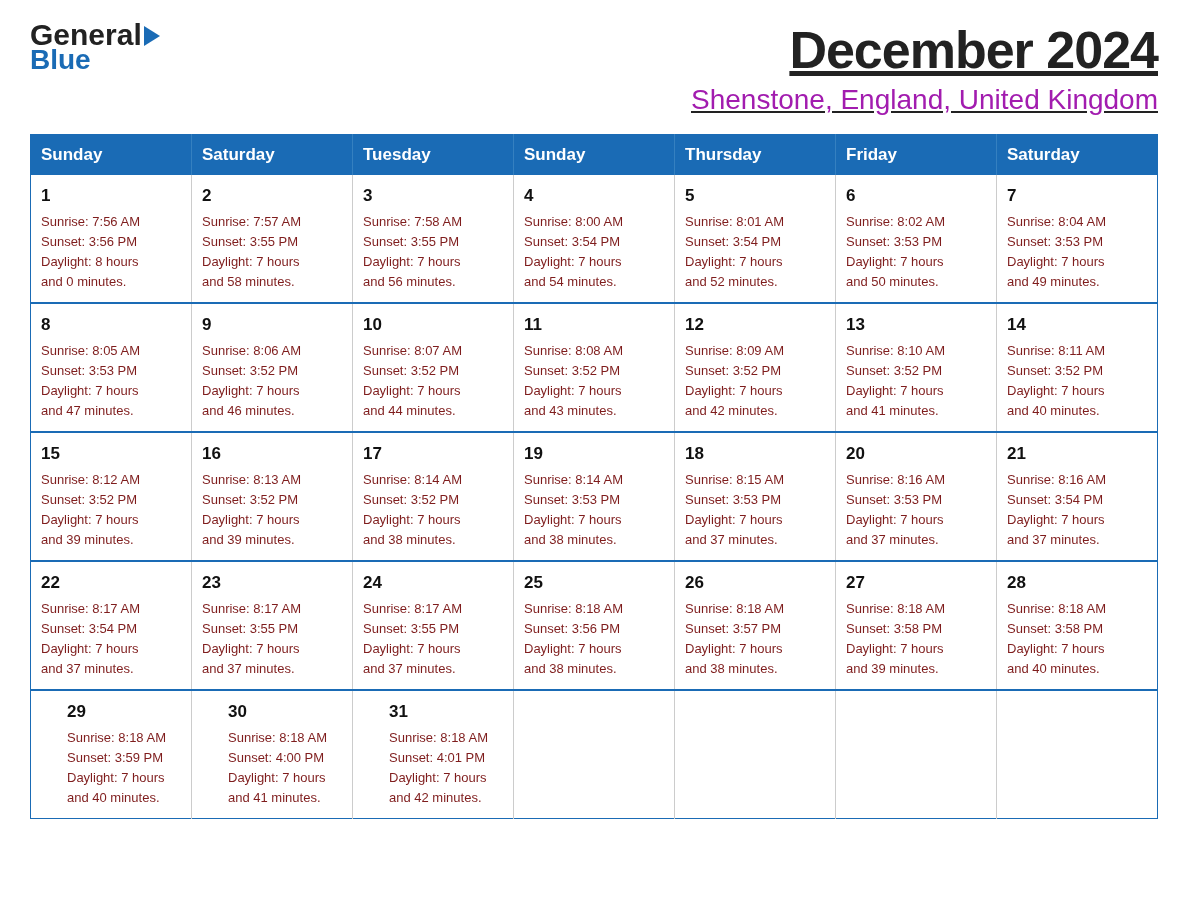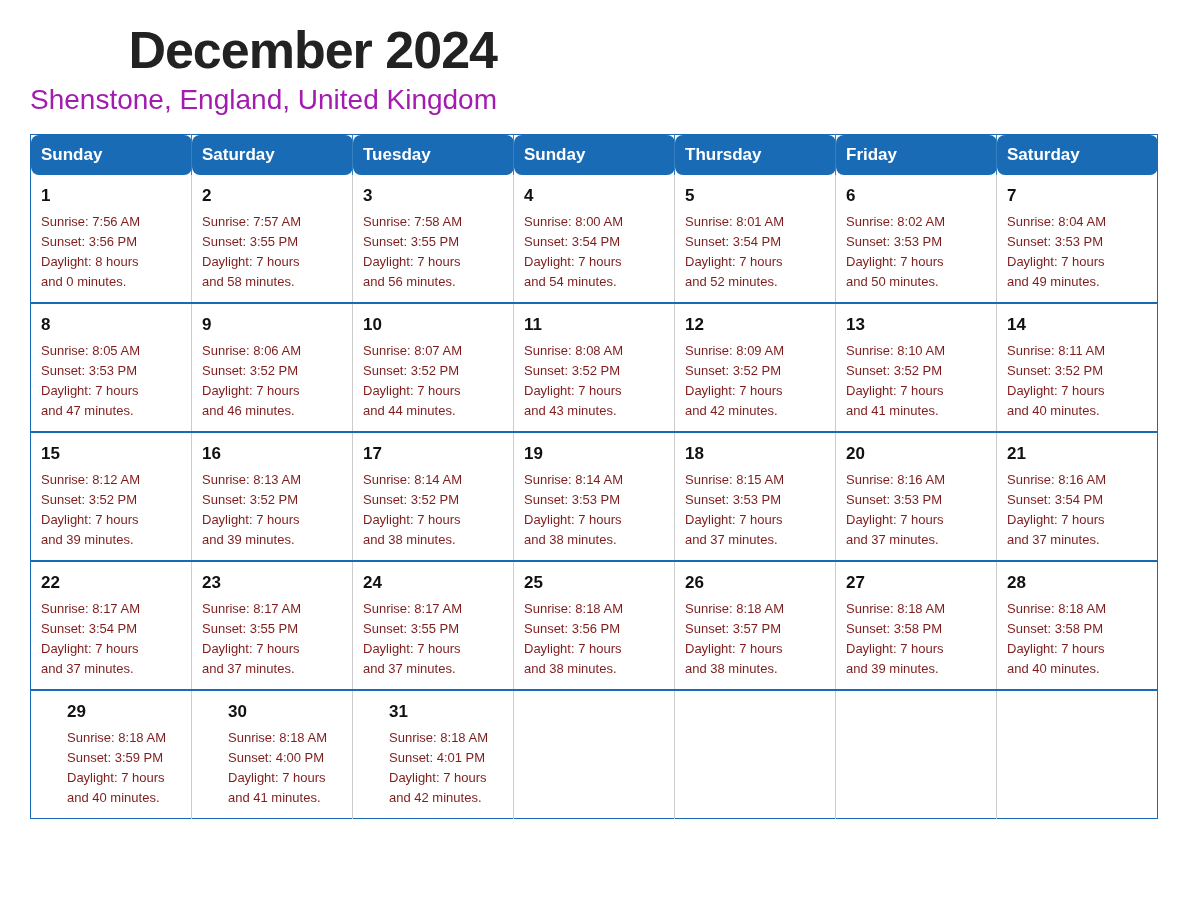--- a/index.html
+++ b/index.html
@@ -24,20 +24,21 @@
       line-height: 1;
     }
     .logo-blue-line {
       color: #1a6bb5;
       font-size: 28px;
       font-weight: bold;
       margin-top: -4px;
     }
     .title-block {
       text-align: right;
+      text-decoration: underline;
     }
     .title-block h1 {
       font-size: 52px;
       font-weight: bold;
       color: #222;
       letter-spacing: -1px;
     }
     .title-block h2 {
       font-size: 28px;
       font-weight: normal;
@@ -50,21 +51,20 @@
       border: 1.5px solid #1a6bb5;
     }
     .calendar-table th {
       background-color: #1a6bb5;
       color: #fff;
       font-size: 17px;
       font-weight: bold;
       padding: 10px 10px;
       text-align: left;
       border-right: 1px solid #3580c0;
-      border-radius: 8px;
     }
     .calendar-table th:last-child {
       border-right: none;
     }
     .calendar-table td {
       vertical-align: top;
       padding: 8px 10px 10px 10px;
       border-right: 1px solid #ccc;
       border-bottom: 2px solid #1a6bb5;
       width: 14.28%;
@@ -115,20 +115,27 @@
       border-color: transparent transparent transparent #1a6bb5;
       margin: 0 0 0 2px;
       position: relative;
       top: 1px;
     }
   </style>
 </head>
 <body>
 
 <div class="header">
+  <div class="logo">
+    <div class="logo-wrap">
+      <span class="logo-g">General</span>
+      <span class="logo-arrow"></span>
+    </div>
+    <div class="logo-blue-line">Blue</div>
+  </div>
   <div class="title-block">
     <h1>December 2024</h1>
     <h2>Shenstone, England, United Kingdom</h2>
   </div>
 </div>
 
 <table class="calendar-table">
   <thead>
     <tr>
       <th>Sunday</th>

